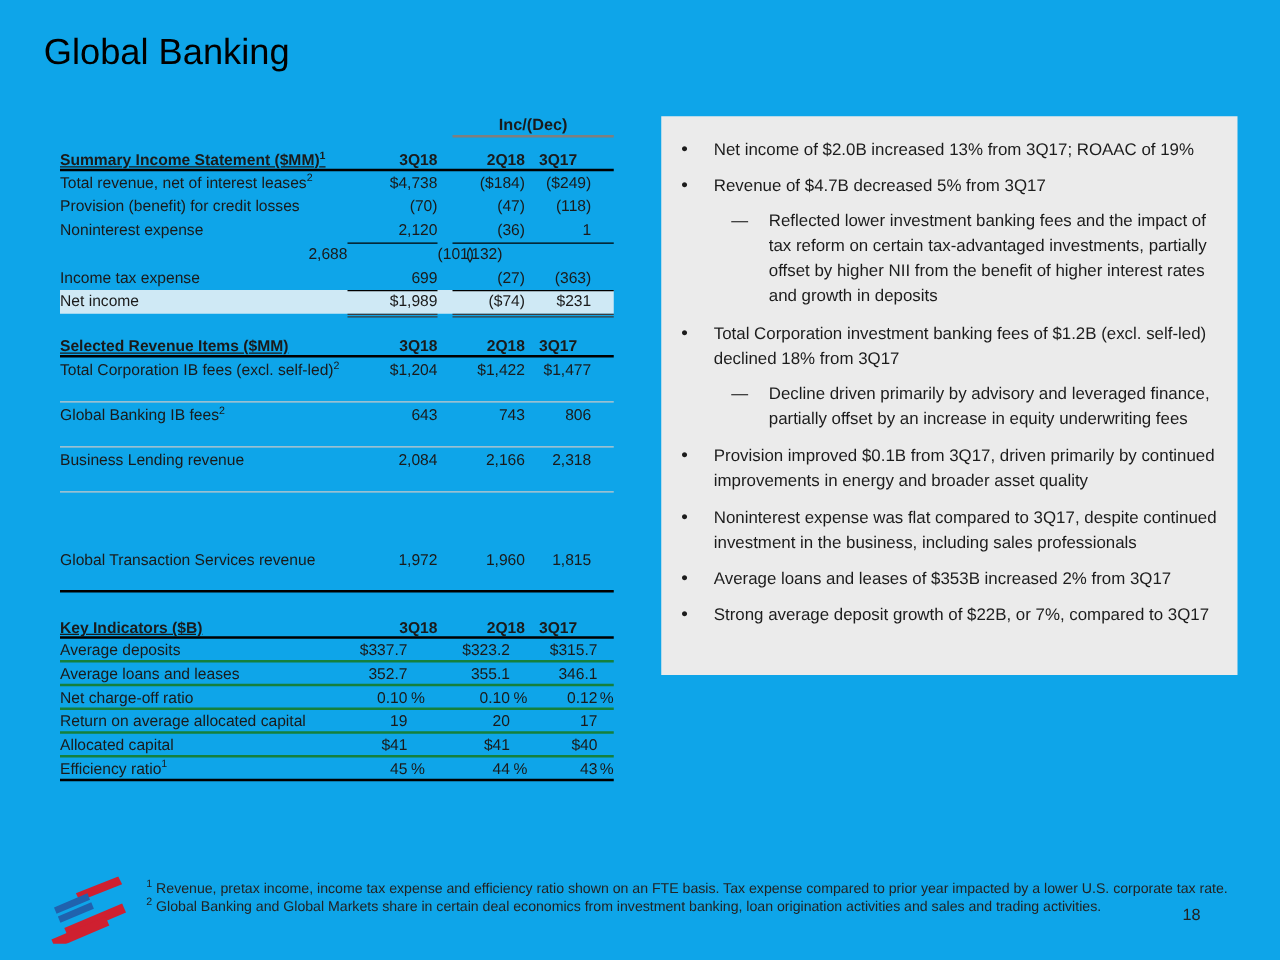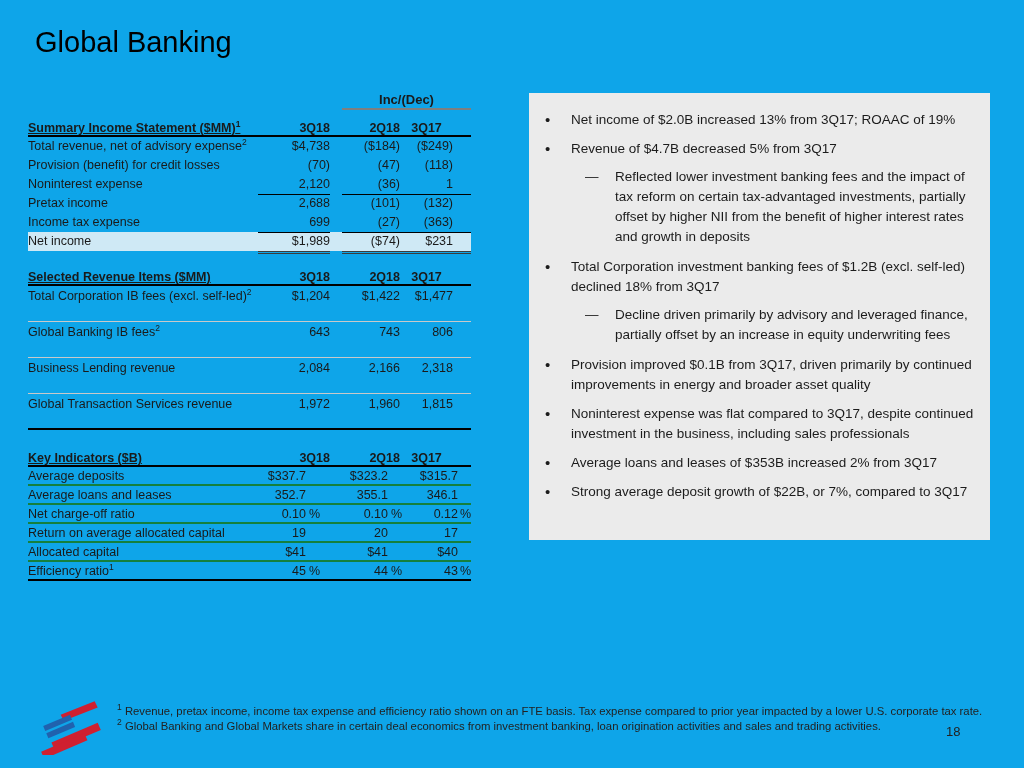--- a/index.html
+++ b/index.html
@@ -3,41 +3,41 @@
 <meta charset="utf-8">
 <style>
   * { margin:0; padding:0; box-sizing:border-box; }
   html,body { width:1024px; height:768px; background:#ffffff; overflow:hidden;
               font-family:"Liberation Sans", sans-serif; color:#1a1a1a; }
   .slide { position:relative; width:1024px; height:768px; background:#0ea5e9; }
 
   .title { position:absolute; left:35px; top:26px; font-size:29px; font-weight:500; color:#000; }
 
   
-  .tables { position:absolute; left:28px; top:92px; width:443px; font-size:12.5px; }
+  .tables { position:absolute; left:48px; top:92px; width:443px; font-size:12.5px; }
 
   .incdec-wrap { height:23px; position:relative; }
   .incdec { position:absolute; right:0; width:129px; text-align:center; font-weight:bold;
             font-size:13px; border-bottom:2px solid #7f7f7f; padding-bottom:1px; }
 
   .t-head { display:grid; grid-template-columns:1fr 72px 12px 58px 71px;
             align-items:end; border-bottom:2.5px solid #000; height:22px;
             font-weight:bold; font-size:12.5px; }
   .t-head .ttl { text-decoration:underline; white-space:nowrap; }
   .t-head .c  { text-align:right; }
   .t-head .c3 { padding-right:18px;text-align:center; }
 
   .t-row { display:grid; grid-template-columns:1fr 72px 12px 58px 71px;
            height:19px; line-height:19px; align-items:stretch; }
   .t-row .lbl { white-space:nowrap; }
   .t-row .v   { text-align:right; }
   .t-row .v3  { padding-right:18px; }
 
   .t2 .t-row { height:36px; line-height:20px; border-bottom:1px solid #c9c9c9; }
-  .t2 .t-row:last-child { border-bottom:2.5px solid #000; }
+  .t2 .t-row:last-child { border-bottom:2.5px solid #000;margin-top:44px; }
 
   .uline .v { border-bottom:1.2px solid #000; }
   .dline .v { border-bottom:3px double #3c3c3c; }
   .hl       { background:#cfe9f5; }
 
   .t3-row { display:grid; grid-template-columns:1fr 48px 14px 22px 46px 14px 10px 46px 13px;
             height:19px; line-height:19px; border-bottom:2px solid #15803d; }
   .t3 .t3-row:last-child { border-bottom:2.5px solid #000; }
   .t3-row .lbl { white-space:nowrap; }
   .t3-row .v { text-align:right; }
@@ -82,42 +82,41 @@
 
     <div class="t1">
       <div class="t-head">
         <span class="ttl"><span>Summary Income Statement ($MM)</span><sup>1</sup></span>
         <span class="c">3Q18</span>
         <span></span>
         <span class="c">2Q18</span>
         <span class="c c3">3Q17</span>
       </div>
       <div class="t-row">
-        <span class="lbl"><span>Total revenue, net of advisory expense</span><sup>2</sup></span>
+        <span class="lbl"><span>Total revenue, net of interest leases</span><sup>2</sup></span>
         <span class="v">$4,738</span>
           <span></span>
         <span class="v">($184)</span>
         <span class="v v3">($249)</span>
       </div>
       <div class="t-row">
         <span class="lbl">Provision (benefit) for credit losses</span>
         <span class="v">(70)</span>
           <span></span>
         <span class="v">(47)</span>
         <span class="v v3">(118)</span>
       </div>
       <div class="t-row uline">
         <span class="lbl">Noninterest expense</span>
         <span class="v">2,120</span>
           <span></span>
         <span class="v">(36)</span>
         <span class="v v3">1</span>
       </div>
       <div class="t-row">
-        <span class="lbl">Pretax income</span>
         <span class="v">2,688</span>
           <span></span>
         <span class="v">(101)</span>
         <span class="v v3">(132)</span>
       </div>
       <div class="t-row uline">
         <span class="lbl">Income tax expense</span>
         <span class="v">699</span>
           <span></span>
         <span class="v">(27)</span>

